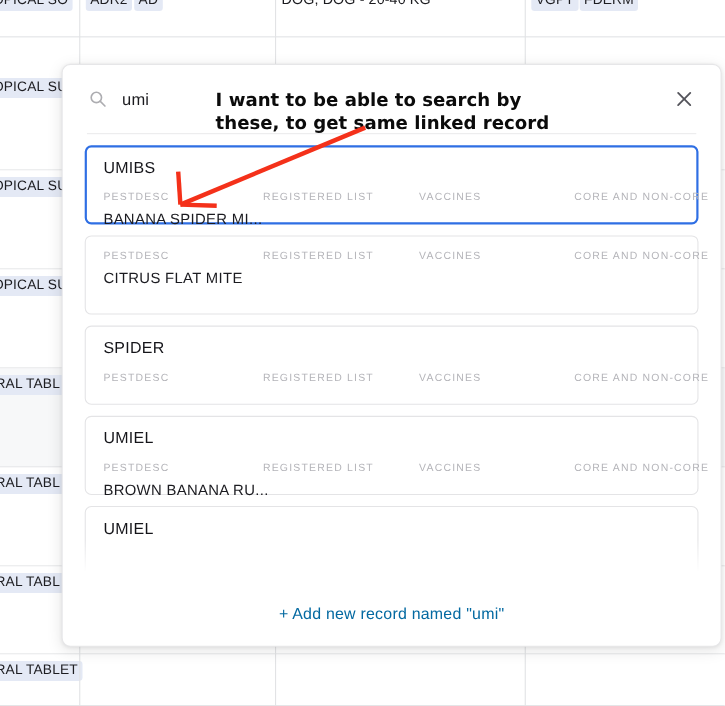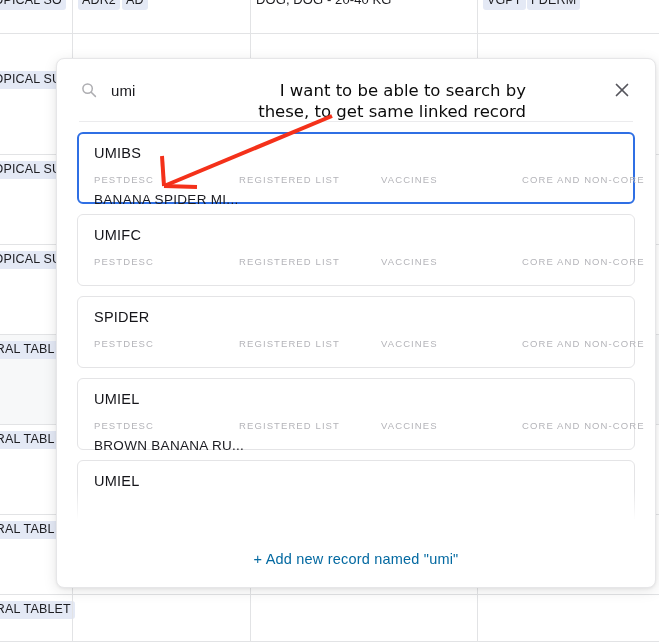--- a/index.html
+++ b/index.html
@@ -126,23 +126,23 @@
     display:flex; align-items:center; justify-content:center;
     font-size:14.5px; color:#0369a1; letter-spacing:.2px;
     cursor:pointer;
   }
 
   
   .annot-text {
     position:absolute;
     left:196px; top:80px;
     width:330px;
-    text-align:right;
+    text-align:left;
     font-family:"DejaVu Sans", sans-serif;
-    font-weight:normal;
+    font-weight:bold;
     font-size:16.5px;
     line-height:21px;
     color:#0b0b0b;
     white-space:pre-line;
     pointer-events:none;
   }
   .annot-arrow { position:absolute; left:0; top:0; width:659px; height:642px; pointer-events:none; }
 </style>
 </head>
 <body>
@@ -226,24 +226,24 @@
                 <span class="rc-label">VACCINES</span>
                 <span class="rc-value"></span>
               </div>
               <div class="rc-col c3">
                 <span class="rc-label">CORE AND NON-CORE</span>
                 <span class="rc-value"></span>
               </div>
             </div>
           </div>
           <div class="result-card">
-            <div class="rc-title">UMIFC</div>
             <div class="rc-cols">
               <div class="rc-col c0">
                 <span class="rc-label">PESTDESC</span>
+                <span class="rc-value">CITRUS FLAT MITE</span>
               </div>
               <div class="rc-col c1">
                 <span class="rc-label">REGISTERED LIST</span>
                 <span class="rc-value"></span>
               </div>
               <div class="rc-col c2">
                 <span class="rc-label">VACCINES</span>
                 <span class="rc-value"></span>
               </div>
               <div class="rc-col c3">

